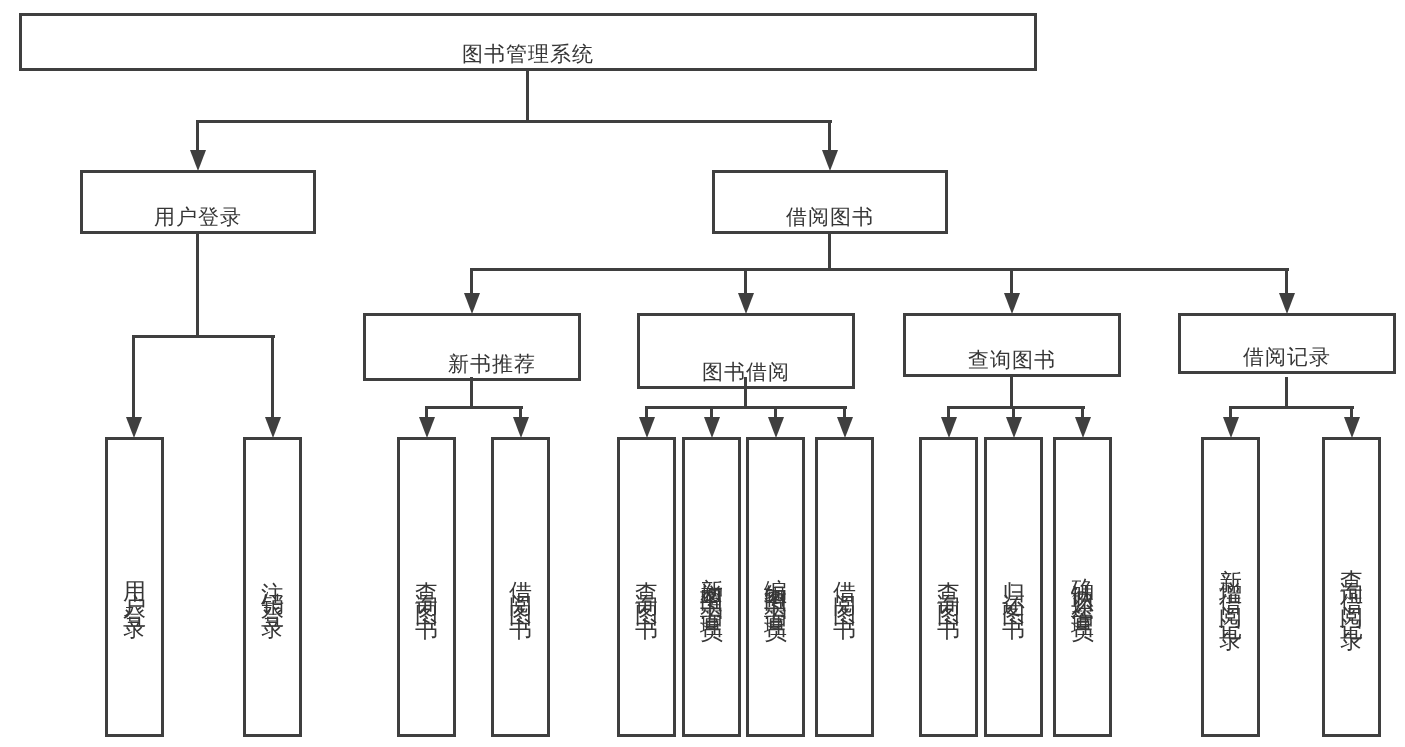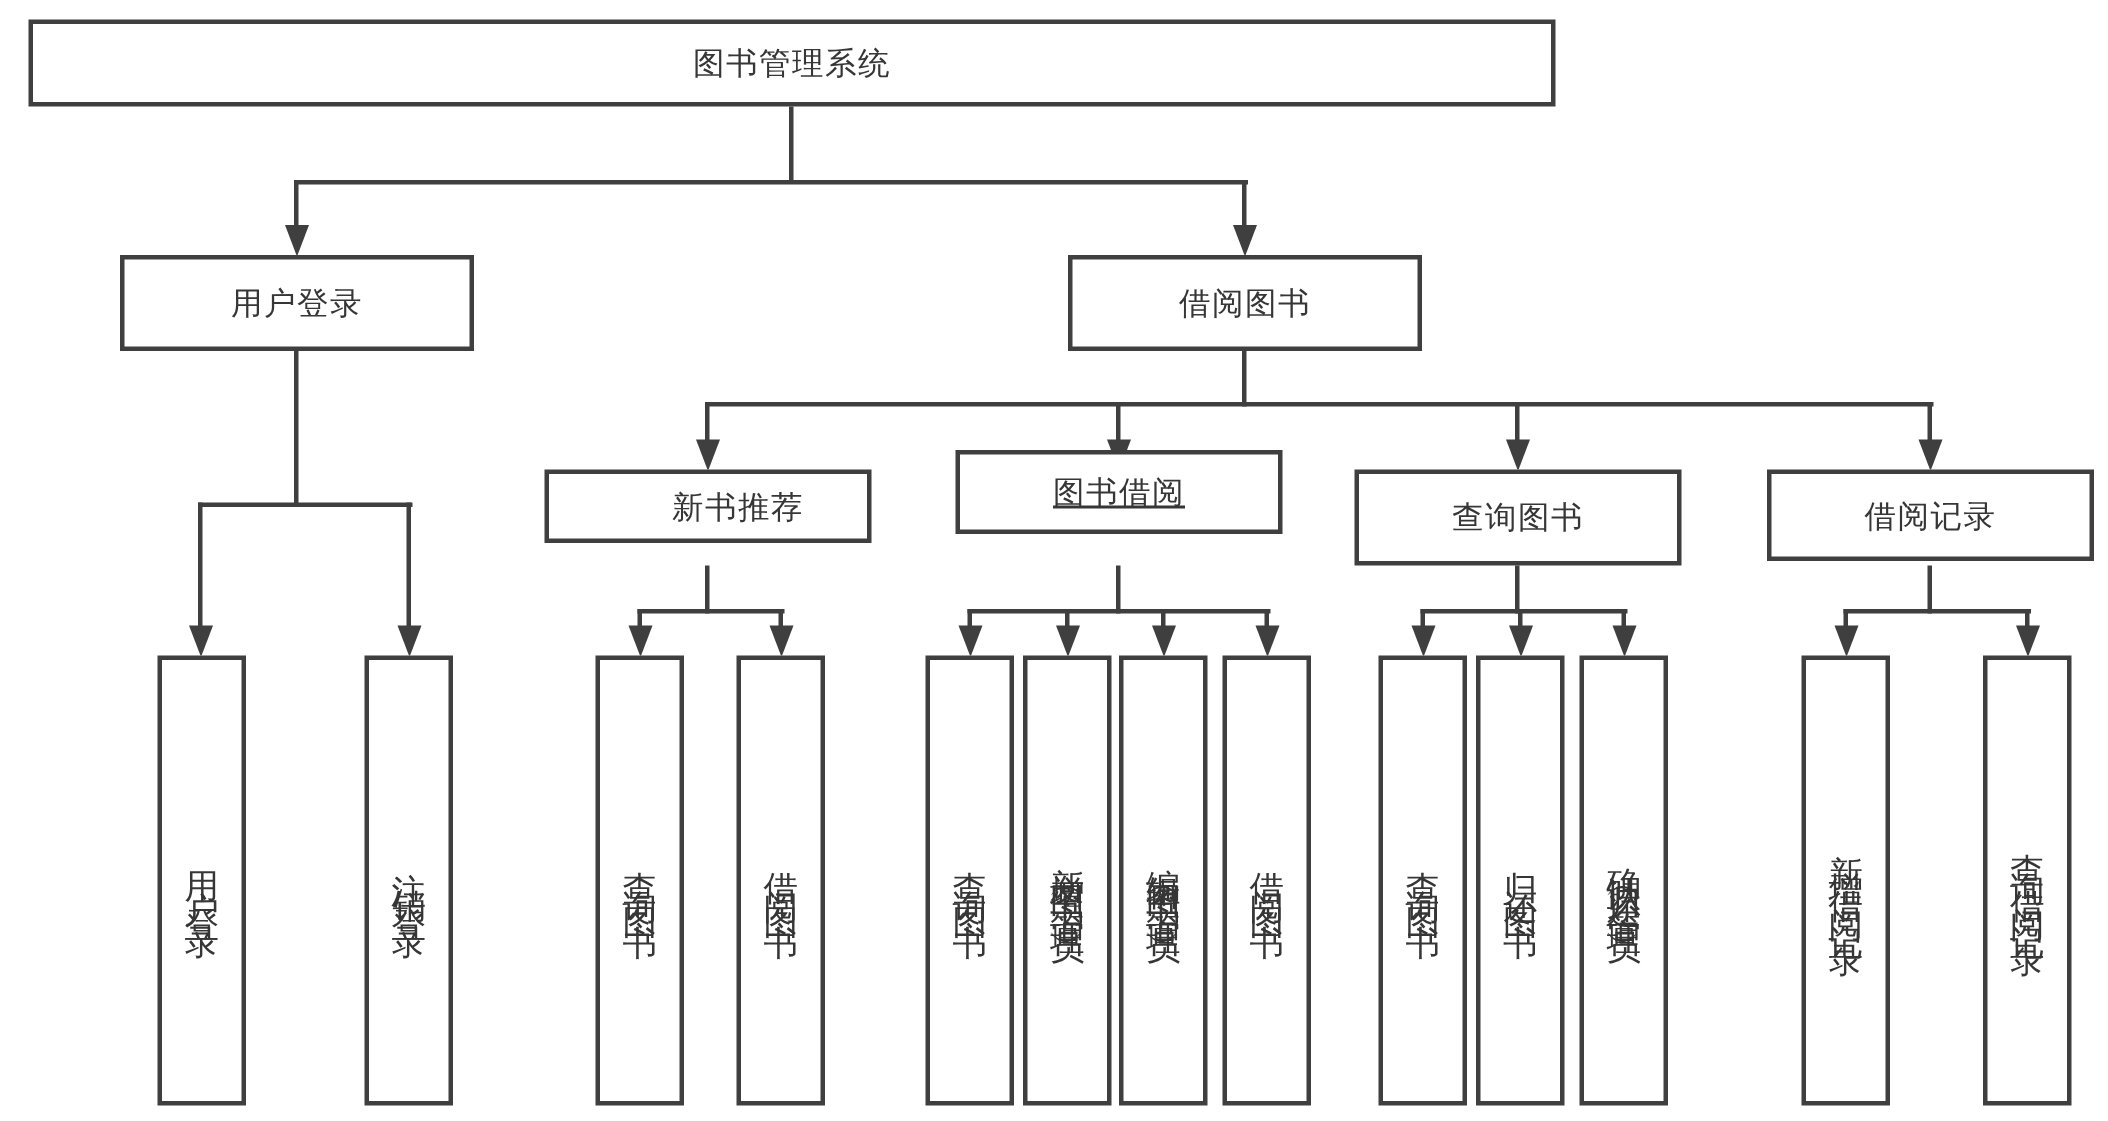--- a/index.html
+++ b/index.html
@@ -13,21 +13,21 @@
   .canvas{
     position:relative;width:1405px;height:747px;background:var(--bg);
     font-family:"Liberation Sans",sans-serif;color:var(--text);
     overflow:hidden;
   }
   
   .bx{
     position:absolute;box-sizing:border-box;border:3px solid var(--line);
     background:var(--box-bg);display:flex;align-items:center;justify-content:center;
   }
-  .bx.h{font-size:21px;letter-spacing:1px;}
+  .bx.h{font-size:21px;letter-spacing:1px;align-items:flex-end;}
   .bx.v{font-size:23px;}
   .vtext{
     writing-mode:vertical-rl;text-orientation:mixed;
     letter-spacing:12px;line-height:1;display:block;
   }
   .vtext.long{letter-spacing:6px;}
   
   .vl{position:absolute;width:3px;background:var(--line);}
   .hl{position:absolute;height:3px;background:var(--line);}
   
@@ -75,24 +75,24 @@
   <div class="hl" style="left:470px;top:268px;width:819px;"></div>
   <div class="vl" style="left:470px;top:268px;height:28px;"></div>
   <div class="ah" style="left:464px;top:293px;"></div>
   <div class="vl" style="left:744px;top:268px;height:28px;"></div>
   <div class="ah" style="left:738px;top:293px;"></div>
   <div class="vl" style="left:1010px;top:268px;height:28px;"></div>
   <div class="ah" style="left:1004px;top:293px;"></div>
   <div class="vl" style="left:1285px;top:268px;height:28px;"></div>
   <div class="ah" style="left:1279px;top:293px;"></div>
 
-  <div class="bx h" style="left:363px;top:313px;width:218px;height:49px;padding-left:40px;">
+  <div class="bx h" style="left:363px;top:313px;width:218px;height:68px;padding-left:40px;">
     <span>新书推荐</span>
   </div>
-  <div class="bx h" style="left:637px;top:300px;width:218px;height:56px;text-decoration:underline;">
+  <div class="bx h" style="left:637px;top:313px;width:218px;height:76px;">
     <span>图书借阅</span>
   </div>
   <div class="bx h" style="left:903px;top:313px;width:218px;height:64px;">
     <span>查询图书</span>
   </div>
   <div class="bx h" style="left:1178px;top:313px;width:218px;height:61px;">
     <span>借阅记录</span>
   </div>
 
   <div class="vl" style="left:470px;top:377px;height:32px;"></div>

